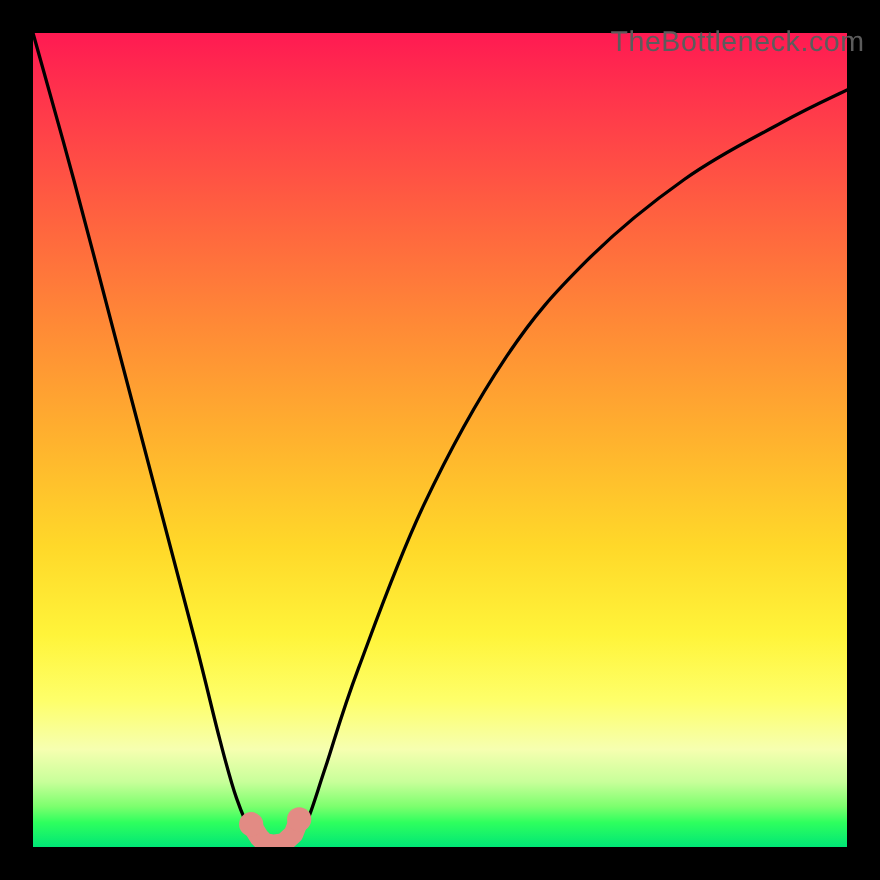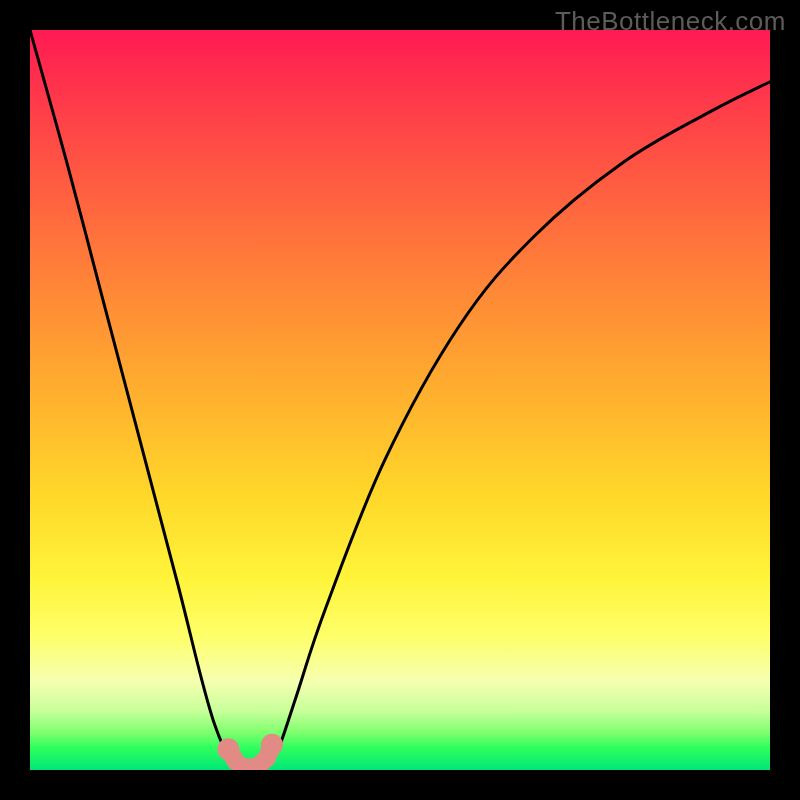--- a/index.html
+++ b/index.html
@@ -12,21 +12,21 @@
     font-family: Arial, Helvetica, sans-serif;
   }
   .frame {
     position: relative;
     width: 800px;
     height: 800px;
     background: #000;
   }
   .watermark {
     position: absolute;
-    top: 6px;
+    top: 22px;
     right: 14px;
     color: #5c5c5c;
     font-size: 26px;
     font-weight: 500;
     letter-spacing: 0.5px;
     z-index: 10;
   }
   .plot-area {
     position: absolute;
     left: 30px;

